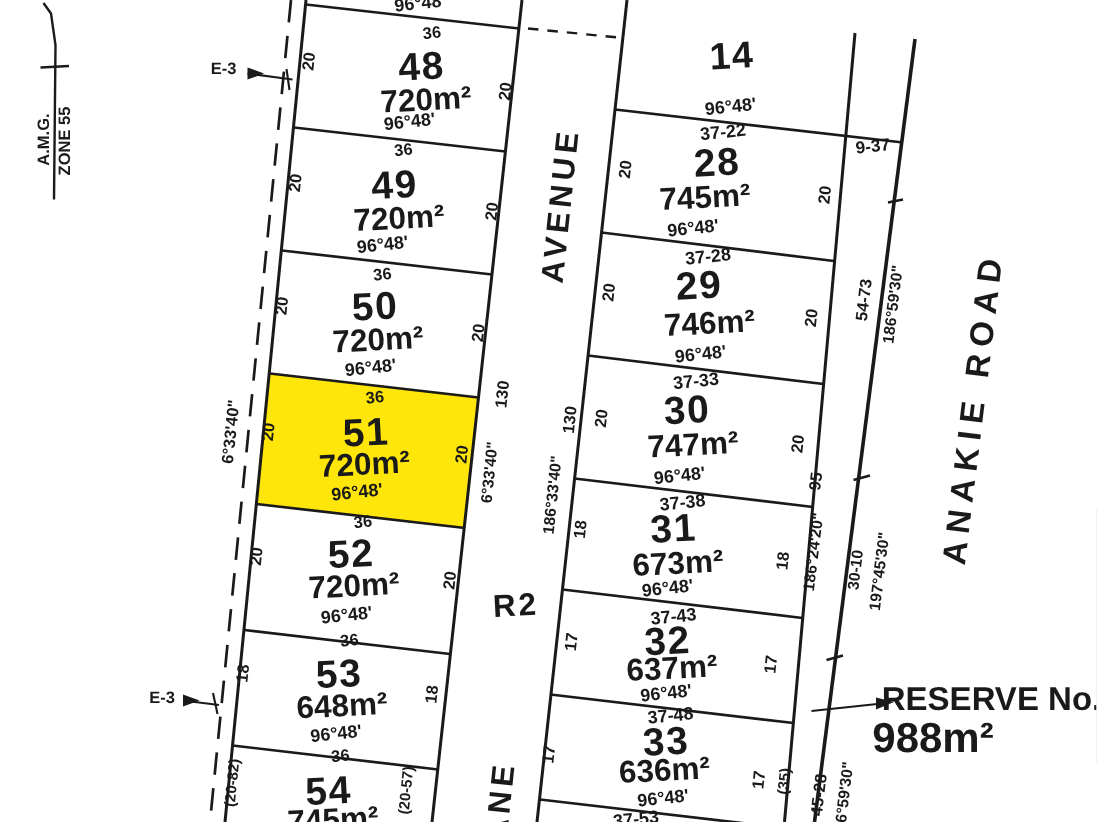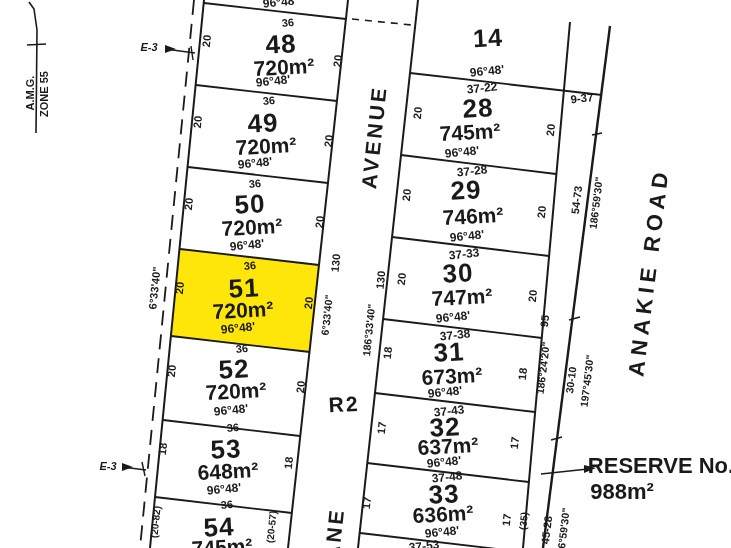--- a/index.html
+++ b/index.html
@@ -13,21 +13,21 @@
   .area{font-size:21px;--r:-3deg;}
   .brg{font-size:12px;--r:-6deg;}
   .dim{font-size:11px;--r:-6deg;}
   .tdim{font-size:12px;--r:-6deg;}
   .tickL{font-size:11px;--r:-84deg;}
   .tickR{font-size:11px;--r:-83deg;}
   .paren{font-size:10px;--r:-84deg;}
   .street{font-size:21px;letter-spacing:3px;--r:-84deg;}
   .roadname{font-size:22px;letter-spacing:5px;--r:-83deg;}
   .rbrg{font-size:10.5px;--r:-83deg;}
-  .e3{font-size:11px;font-style:italic;}
+  .e3{font-size:11px;}
   .amg{font-size:11px;--r:-90deg;}
 </style>
 </head>
 <body>
 
 <div id="stage">
 
   <svg id="linework" width="731" height="548" viewBox="0 0 731 548">
 
     <polygon points="180,249 319,265 310,352 171,336" stroke="none" fill="#ffe60a"></polygon>
@@ -190,15 +190,15 @@
   <div class="lbl tickR" style="left:577px;top:200px;">54-73</div>
   <div class="lbl rbrg" style="left:596px;top:203px;">186°59'30"</div>
   <div class="lbl tickR" style="left:545px;top:321px;">95</div>
   <div class="lbl rbrg" style="left:543px;top:368px;">186°24'20"</div>
   <div class="lbl tickR" style="left:571px;top:380px;font-size:10.5px;">30-10</div>
   <div class="lbl rbrg" style="left:587px;top:381px;">197°45'30"</div>
   <div class="lbl tickR" style="left:547px;top:530px;">45-28</div>
   <div class="lbl rbrg" style="left:563px;top:534px;">186°59'30"</div>
 
   <div class="lbl" style="left:661px;top:466px;font-size:22px;">RESERVE No.</div>
-  <div class="lbl" style="left:622px;top:492px;font-size:22px;">988m²</div>
+  <div class="lbl" style="left:622px;top:492px;font-size:28px;">988m²</div>
 
 </div>
 
 </body></html>

